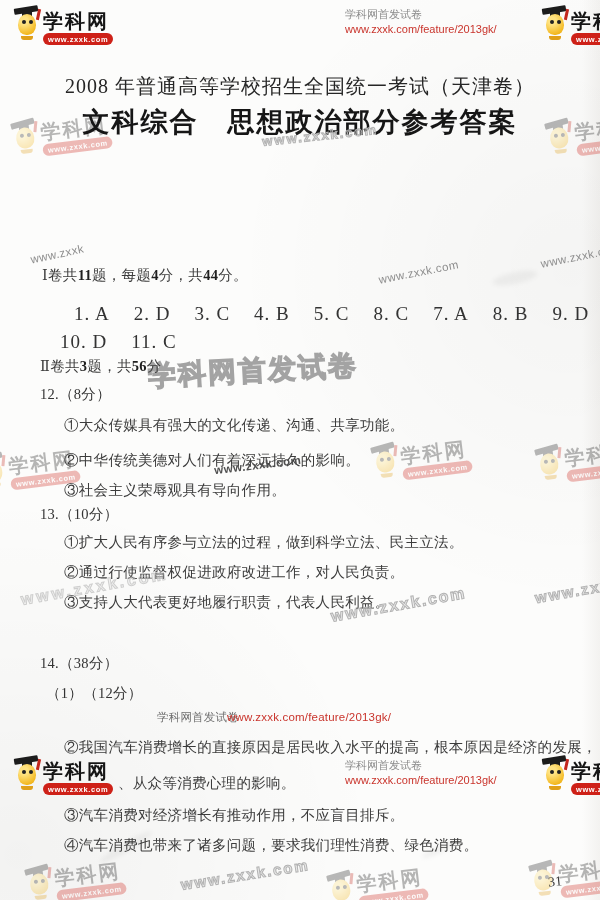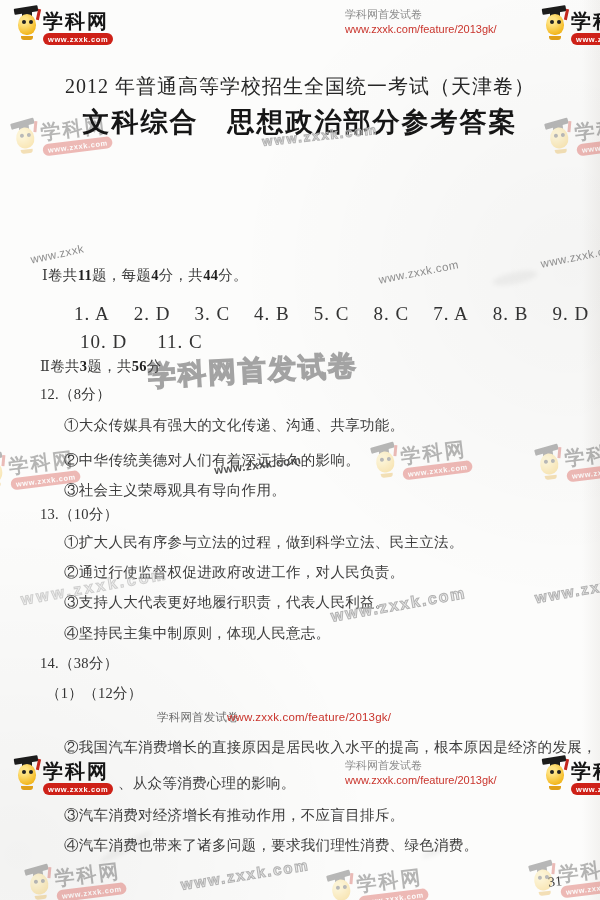--- a/index.html
+++ b/index.html
@@ -90,21 +90,21 @@
       <i class="m-body"></i>
         <i class="m-eyes"></i>
         <i class="m-feet"></i>
     </span>
     <span class="brand">
       <b class="brand-name">学科网</b>
       <i class="brand-url">www.zxxk.com</i>
     </span>
   </div>
 
-  <div class="title1" style="top:73px">2012 年普通高等学校招生全国统一考试（天津卷）</div>
+  <div class="title1" style="top:73px">2008 年普通高等学校招生全国统一考试（天津卷）</div>
   <div class="title2" style="top:104px">文科综合　思想政治部分参考答案</div>
   <div class="logo-slot faint" style="left:12px;top:114px">
     <span class="mascot">
       <i class="m-cap"></i>
         <i class="m-capb"></i>
         <i class="m-tassel"></i>
       <i class="m-body"></i>
         <i class="m-eyes"></i>
         <i class="m-feet"></i>
     </span>
@@ -141,21 +141,21 @@
     <span>1. A</span>
     <span>2. D</span>
     <span>3. C</span>
     <span>4. B</span>
     <span>5. C</span>
     <span>8. C</span>
     <span>7. A</span>
     <span>8. B</span>
     <span>9. D</span>
   </div>
-  <div class="answers" style="left:80px;top:331px;gap:30px">
+  <div class="answers" style="left:60px;top:331px;gap:24px">
     <span>10. D</span>
     <span>11. C</span>
   </div>
 
   <div class="wm wm-big" style="left:148px;top:352px;transform:rotate(-3deg)">学科网首发试卷</div>
   <div class="line" style="left:40px;top:357px">
     <span>Ⅱ卷共</span><b class="num">3</b><span>题，共</span><b class="num">56</b><span>分</span>
   </div>
 
   <div class="line qlabel" style="left:40px;top:385px">12.（8分）</div>
@@ -201,21 +201,20 @@
     <span class="brand">
       <b class="brand-name">学科网</b>
       <i class="brand-url">www.zxxk.com</i>
     </span>
   </div>
 
   <div class="line qlabel" style="left:40px;top:505px">13.（10分）</div>
   <div class="line" style="left:64px;top:533px">①扩大人民有序参与立法的过程，做到科学立法、民主立法。</div>
   <div class="line" style="left:64px;top:563px">②通过行使监督权促进政府改进工作，对人民负责。</div>
   <div class="line" style="left:64px;top:593px">③支持人大代表更好地履行职责，代表人民利益。</div>
-  <div class="line" style="left:64px;top:624px">④坚持民主集中制原则，体现人民意志。</div>
   <div class="wm wm-outline" style="left:20px;top:578px;font-size:16px;letter-spacing:3px;transform:rotate(-10deg);opacity:.6">www.zxxk.com</div>
   <div class="wm wm-outline" style="left:330px;top:596px;font-size:16px;transform:rotate(-10deg)">www.zxxk.com</div>
   <div class="wm wm-outline" style="left:534px;top:578px;transform:rotate(-10deg)">www.zxxk.com</div>
 
   <div class="line qlabel" style="left:40px;top:654px">14.（38分）</div>
   <div class="line qlabel" style="left:46px;top:684px">（1）（12分）</div>
   <div class="wm wm-promo-gray" style="left:157px;top:710px">学科网首发试卷</div>
   <div class="wm wm-red" style="left:227px;top:711px">www.zxxk.com/feature/2013gk/</div>
   <div class="line" style="left:118px;top:774px">、从众等消费心理的影响。</div>
   <div class="line" style="left:64px;top:738px">②我国汽车消费增长的直接原因是居民收入水平的提高，根本原因是经济的发展，</div>

